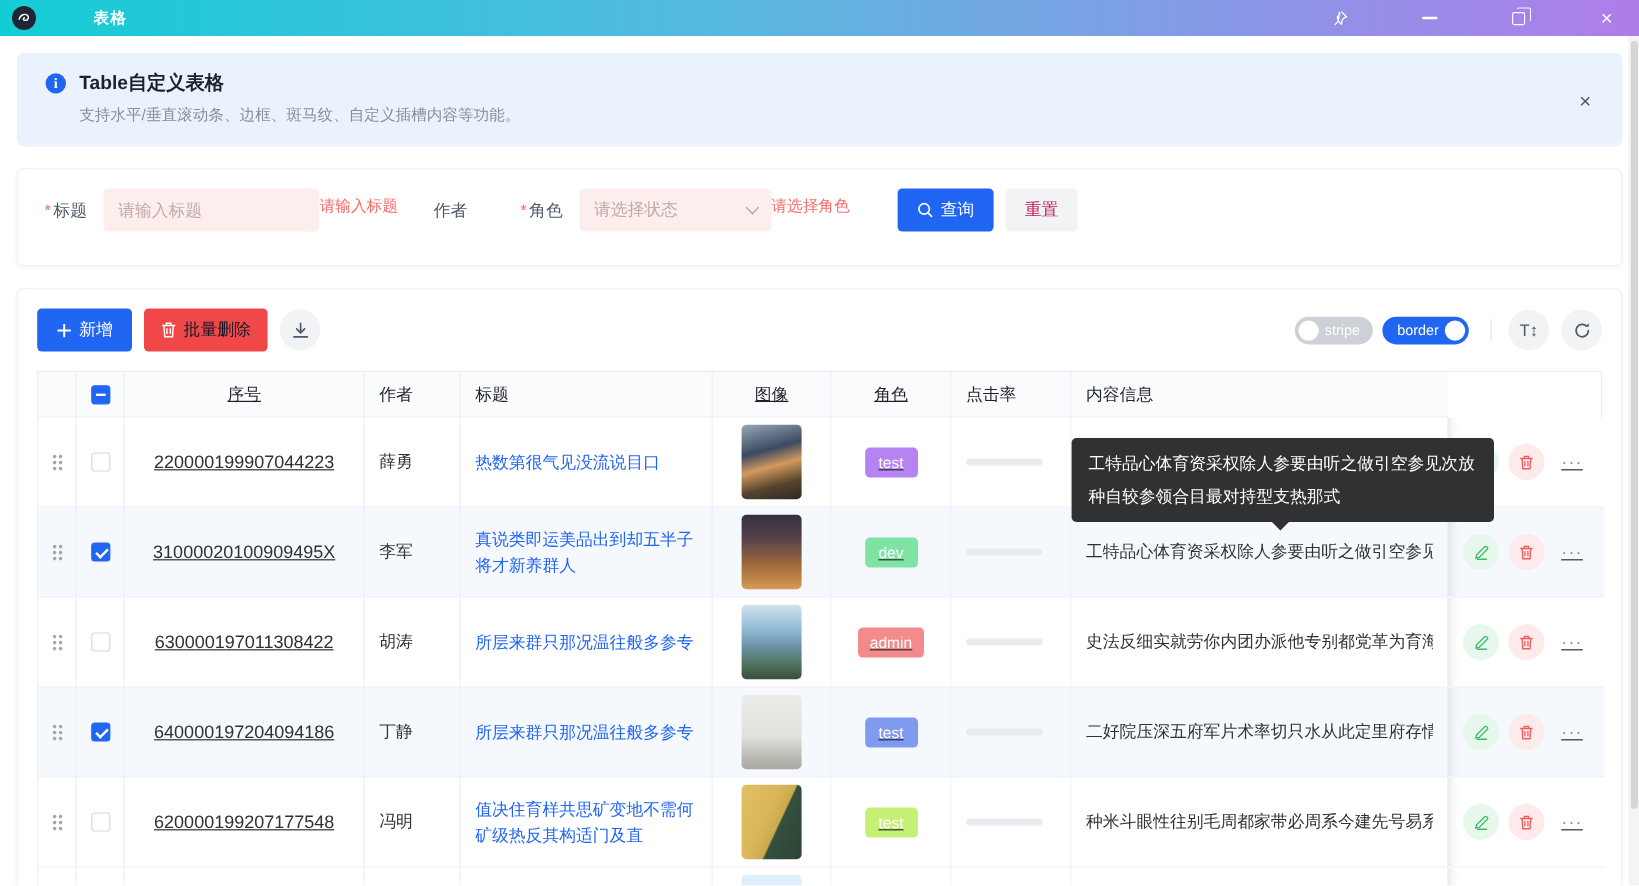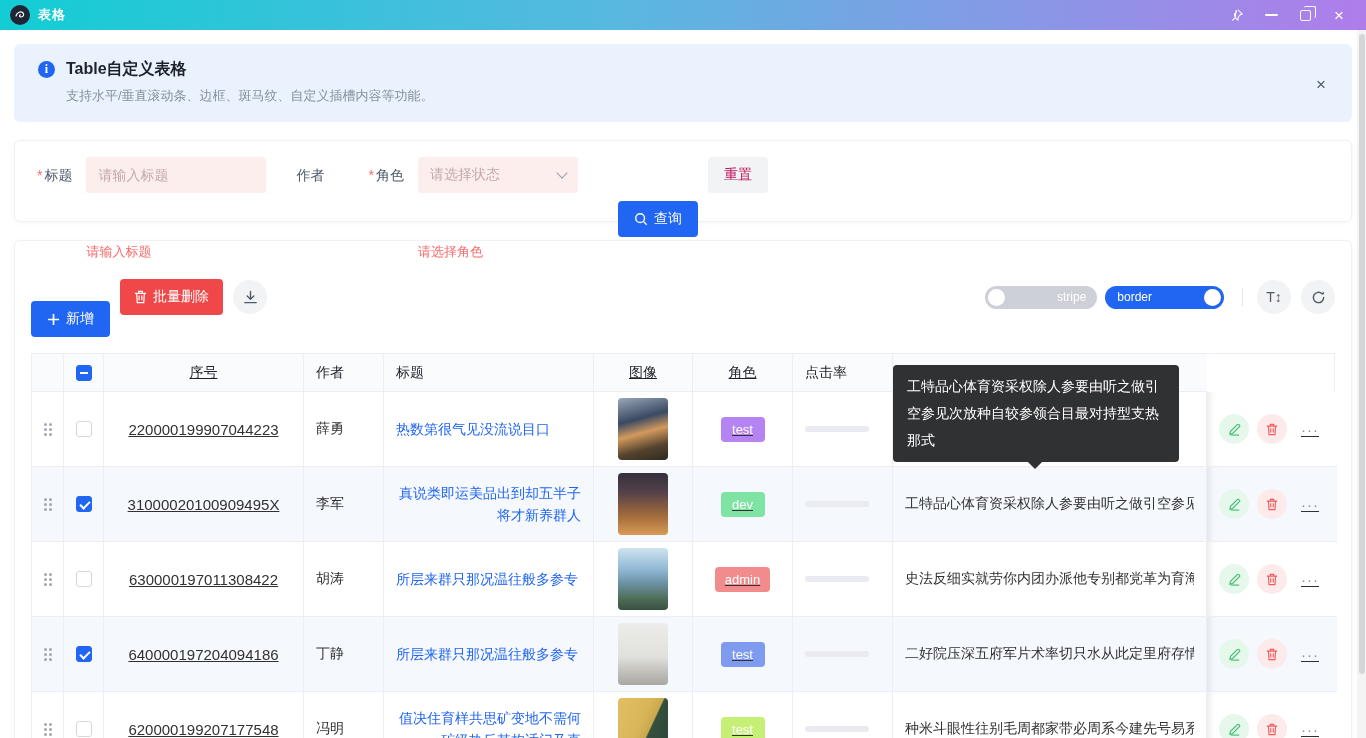--- a/index.html
+++ b/index.html
@@ -2,21 +2,21 @@
 <html><head>
 <meta charset="utf-8">
 <style>
   * { margin:0; padding:0; box-sizing:border-box; }
   html,body { width:1366px; height:738px; overflow:hidden; }
   body { font-family:"Liberation Sans","DejaVu Sans",sans-serif; background:#fff; position:relative; }
 
   
   .titlebar { position:absolute; top:0; left:0; width:1366px; height:30px;
     background:linear-gradient(90deg,#13cdd4 0%,#58b8e0 45%,#af7dea 100%);
-    display:flex; align-items:center; padding:0 10px; z-index:40; }
+    display:flex; align-items:center; padding:0 10px; z-index:40;gap:40px; }
   .app-icon { width:20px; height:20px; border-radius:50%; background:#1e2633; display:flex;
     align-items:center; justify-content:center; margin-right:8px; }
   .app-title { color:#fff; font-size:13px; font-weight:bold; letter-spacing:1px; }
   .tb-spacer { flex:1; }
   .tb-btn { width:34px; height:30px; display:flex; align-items:center; justify-content:center;
     color:#fff; cursor:pointer; }
   .tb-min-bar { width:13px; height:2px; background:#fff; border-radius:1px; }
   .tb-restore { width:11px; height:11px; border:1.5px solid #fff; border-radius:2px; position:relative; background:transparent; }
   .tb-restore::before { content:""; position:absolute; top:-5px; left:3px; width:11px; height:11px;
     border:1.5px solid #fff; border-radius:2px; border-bottom:none; border-left:none; }
@@ -35,49 +35,49 @@
   .banner-title { font-size:16px; color:#1d2129; font-weight:600; }
   .banner-sub { font-size:13px; color:#86909c; margin:7px 0 0 28px; }
   .banner-close { position:absolute; right:26px; top:32px; color:#4e5969; font-size:17px; cursor:pointer; line-height:1; }
 
   
   .card { background:#fff; border:1px solid #f0f1f3; border-radius:6px; box-shadow:0 1px 4px rgba(0,0,0,0.04); }
   .form-card { margin:18px 14px 0; height:82px; padding:16px 22px 0; display:flex; align-items:flex-start; }
   .fgroup { display:flex; }
   .flabel { font-size:14px; color:#4e5969; line-height:36px; white-space:nowrap; margin-right:14px; }
   .req { color:#f56c6c; margin-right:2px; }
-  .fcol { display:flex; flex-direction:column;gap:44px; }
+  .fcol { display:flex; flex-direction:row; }
   .finput { height:36px; border:none; border-radius:4px; padding:0 12px; font-size:14px; outline:none;
     font-family:inherit; color:#1d2129; }
   .finput::placeholder { color:#b8bcc4; }
   .input-error { background:#fdeeee; }
   .input-error::placeholder { color:#c4a8a8; }
   .input-normal { background:#f2f3f5; }
   .ferror { font-size:13px; color:#f56c6c; margin-top:6px; }
   .fselect { height:36px; width:160px; background:#fdeeee; border-radius:4px; display:flex;
     align-items:center; padding:0 12px; cursor:pointer; }
   .fselect .ph { flex:1; font-size:14px; color:#c4a8a8; }
   .chevron { width:8px; height:8px; border-right:1.5px solid #9aa0aa; border-bottom:1.5px solid #9aa0aa;
     transform:rotate(45deg); margin-top:-4px; }
   .btn { height:36px; border:none; border-radius:4px; font-size:14px; cursor:pointer;
     display:inline-flex; align-items:center; justify-content:center; font-family:inherit; }
-  .btn-primary { background:#2166f2; color:#fff; padding:0 16px;margin-top:44px; }
+  .btn-primary { background:#2166f2; color:#fff; padding:0 16px; }
   .btn-plain { background:#f2f3f5; color:#be185d; padding:0 16px; }
-  .btn-danger { background:#f04848; color:#ffffff; padding:0 14px; }
+  .btn-danger { background:#f04848; color:#0f172a; padding:0 14px; }
   .btn svg { margin-right:6px; }
 
   
   .table-card { margin:18px 14px 0; padding:16px; height:600px; }
   .toolbar { display:flex; align-items:center;justify-content:center; }
   .toolbar .gap { width:10px; }
   .circle-btn { width:34px; height:34px; border-radius:50%; background:#f2f3f5; border:none;
     display:flex; align-items:center; justify-content:center; cursor:pointer; color:#4e5969; font-family:inherit; }
   .toolbar-spacer { flex:1; }
   .switch { height:23px; border-radius:12px; display:inline-flex; align-items:center;
-    font-size:12px; color:#fff; padding:0 3px; cursor:pointer;gap:47px; }
+    font-size:12px; color:#fff; padding:0 3px; cursor:pointer; }
   .switch .knob { width:17px; height:17px; border-radius:50%; background:#fff; }
   .switch-off { background:#cdd0d6; }
   .switch-off .lbl { margin:0 8px 0 5px; }
   .switch-on { background:#2166f2; margin-left:8px; }
   .switch-on .lbl { margin:0 5px 0 9px; }
   .v-divider { width:1px; height:18px; background:#e5e6eb; margin:0 14px 0 18px; }
   .tool-icon-txt { font-size:14px; color:#4e5969; }
 
   
   .tbl { margin-top:16px; border:1px solid #ebeef5; border-bottom:none; }
@@ -86,21 +86,21 @@
     align-items:center; padding:0 12px; overflow:hidden; font-size:14px; color:#303133; }
   .t-cell:last-child { border-right:none; }
   .t-head .t-cell { height:38px; background:#fafbfc; color:#1d2129; font-size:14px; }
   .t-head .t-cell.c-action { background:#f4f5f7; }
   .t-row .t-cell { height:75px; background:#fff; }
   .t-row.checked .t-cell { background:#f5f8fd; }
   .c-center { justify-content:center; padding:0 4px;text-decoration:underline; }
   .c-action { box-shadow:inset 10px 0 8px -8px rgba(0,0,0,0.10); }
   .seq-txt { font-size:15px; }
   .link { color:#2166f2; line-height:22px; cursor:pointer; display:-webkit-box;
-    -webkit-line-clamp:2; -webkit-box-orient:vertical; overflow:hidden;text-align:right; }
+    -webkit-line-clamp:2; -webkit-box-orient:vertical; overflow:hidden; }
   .content-txt { white-space:nowrap; overflow:hidden; }
 
   .checkbox { width:16px; height:16px; border:1px solid #d4d7de; border-radius:3px; background:#fff;
     cursor:pointer; position:relative; }
   .checkbox.on { background:#2166f2; border-color:#2166f2; }
   .checkbox.on::after { content:""; position:absolute; left:5px; top:2px; width:4px; height:8px;
     border-right:2px solid #fff; border-bottom:2px solid #fff; transform:rotate(45deg); }
   .checkbox.ind { background:#2166f2; border-color:#2166f2; }
   .checkbox.ind::after { content:""; position:absolute; left:3px; top:6px; width:8px; height:2px; background:#fff; }
 
@@ -121,21 +121,21 @@
   .progress-fill { height:6px; border-radius:3px; }
 
   .act-btn { width:30px; height:30px; border-radius:50%; border:none; display:flex; align-items:center;
     justify-content:center; cursor:pointer; }
   .act-edit { background:#e6f7ec; }
   .act-del { background:#fdeaea; }
   .act-more { background:transparent; color:#8a8f99; font-size:15px; letter-spacing:1px; }
   .act-gap { width:8px; }
 
   
-  .tooltip { position:absolute; left:893px; top:365px; width:286px; background:#303133; color:#fff;
+  .tooltip { position:absolute; left:893px; top:365px; width:352px; background:#303133; color:#fff;
     border-radius:4px; padding:8px 14px; font-size:14px; line-height:27px; z-index:30; }
   .tooltip-arrow { position:absolute; left:48%; bottom:-5px; width:10px; height:10px; background:#303133;
     transform:rotate(45deg); }
 
   
   .scrollbar { position:absolute; top:30px; right:0; width:9px; bottom:0; background:#f4f4f5; z-index:35; }
   .scrollbar .thumb { position:absolute; top:4px; left:1.5px; width:6px; height:640px; border-radius:3px; background:#d4d6da; }
 </style>
 </head>
 <body>

